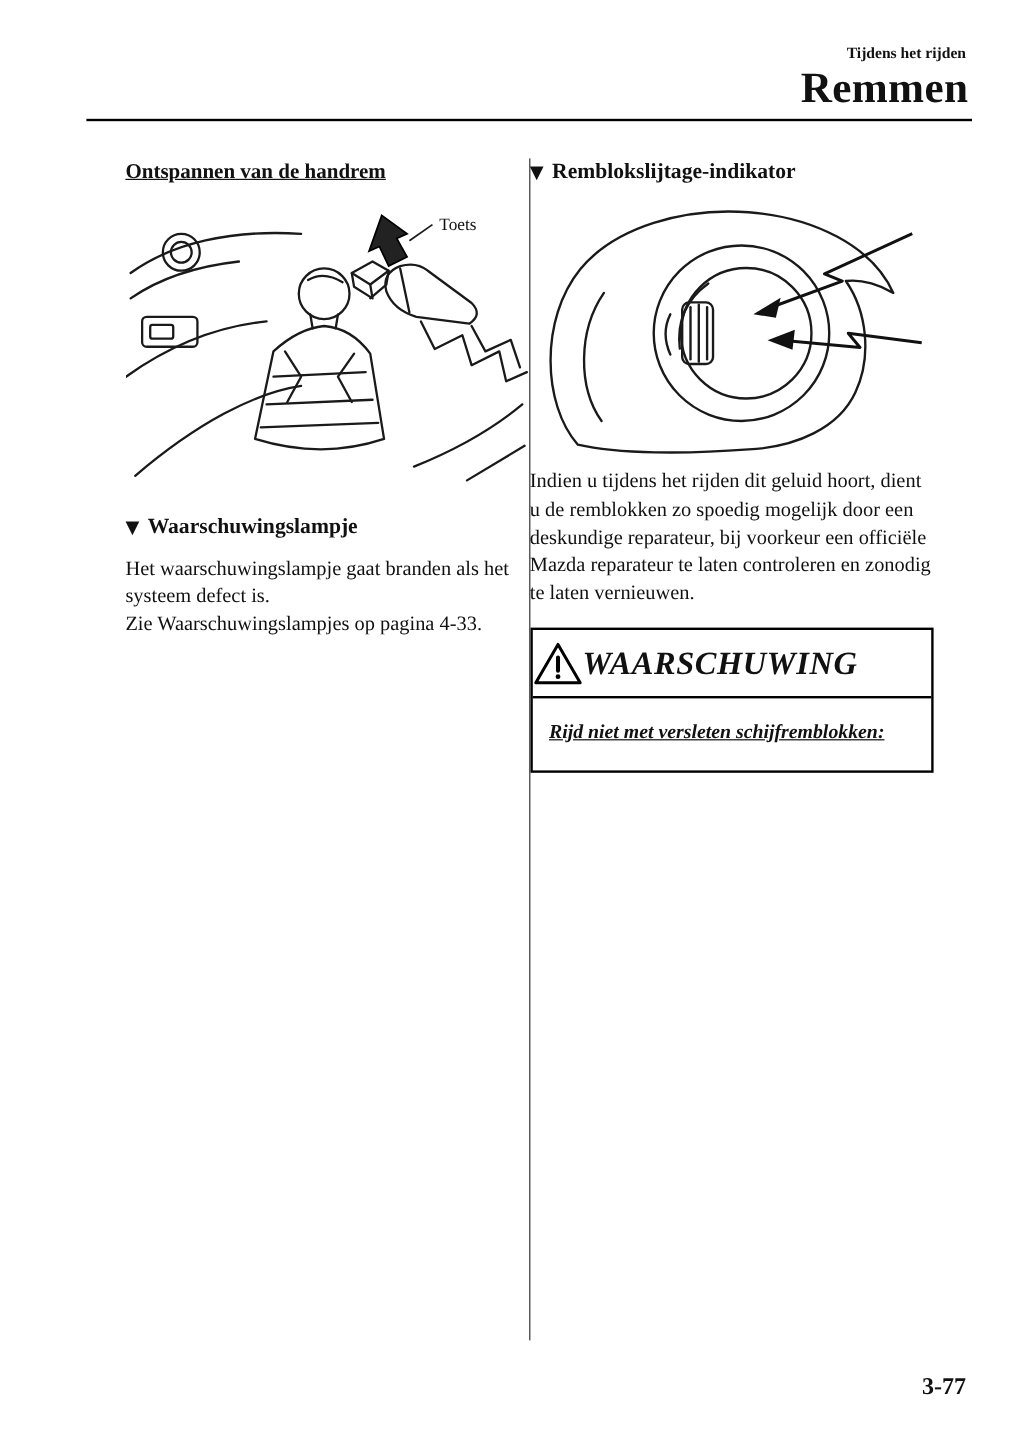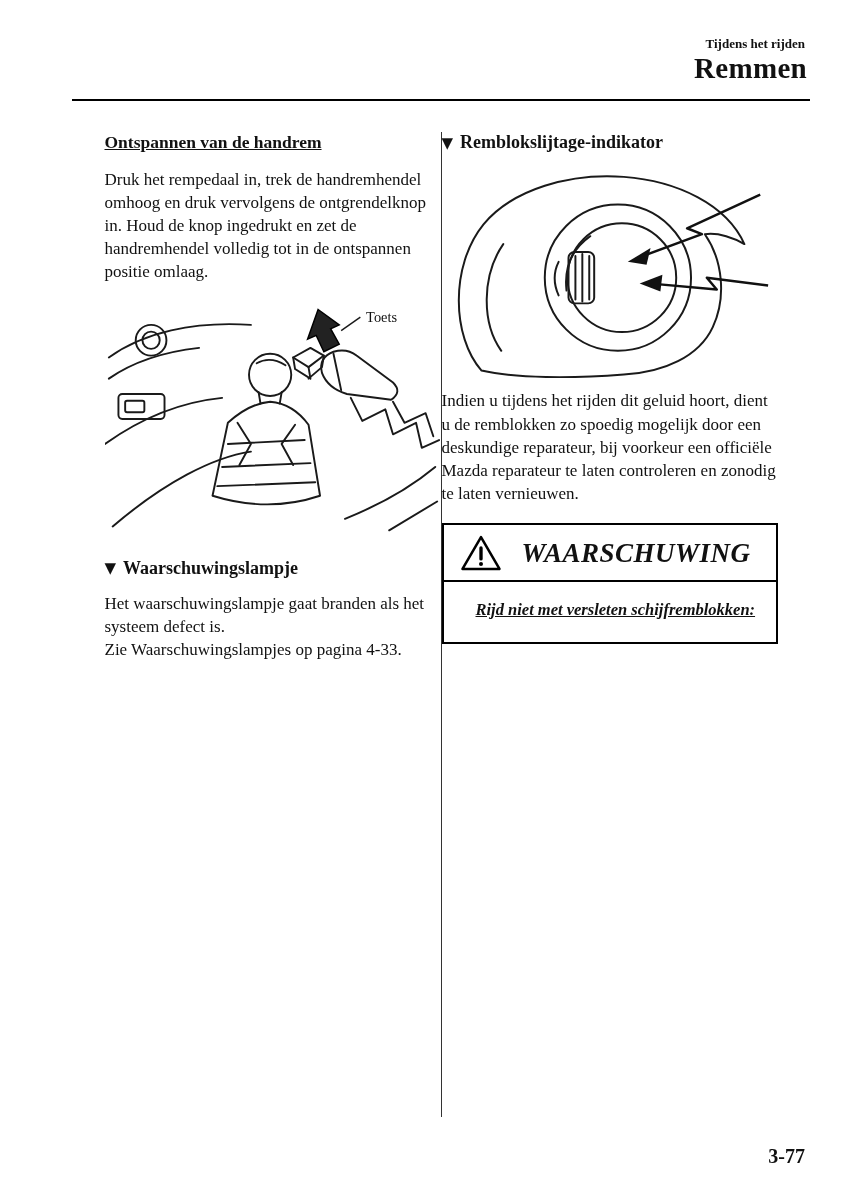--- a/index.html
+++ b/index.html
@@ -13,21 +13,21 @@
   }
   .page { position:absolute; inset:0; }
 
   
   .hdr-small {
     position:absolute; top:36px; right:40px;
     font-size:13px; font-weight:bold;
   }
   .hdr-title {
     position:absolute; top:52px; right:38px;
-    font-size:29px; font-weight:bold; letter-spacing:0.3px;
+    font-size:36px; font-weight:bold; letter-spacing:0.3px;
   }
   .hdr-rule {
     position:absolute; top:99px; left:72px; right:35px;
     height:2px; background:#000;
   }
 
   
   .content {
     position:absolute; top:132px; left:75px; width:732px;
     display:flex; justify-content:center;
@@ -50,28 +50,28 @@
 
   figure { margin:14px 0 10px 0;text-decoration:underline; }
   figure svg { display:block; width:100%; height:auto; }
 
   .sec2 { margin-top:20px; }
   .after-fig { margin-top:4px; }
 
   
   .warning-box { border:2px solid #000; margin-top:18px; background:#fff; }
   .warn-header {
-    display:flex; align-items:center; gap:20px;
-    padding:8px 12px 7px 16px; border-bottom:2px solid #000;
+    display:flex; align-items:center; gap:0;
+    padding:8px 12px 7px 0; border-bottom:2px solid #000;
   }
   .warn-title {
     font-size:27px; font-weight:bold; font-style:italic; letter-spacing:0.5px;
   }
   .warn-body {
-    padding:16px 14px 20px 32px;
+    padding:16px 14px 20px 14px;
     font-weight:bold; font-style:italic; font-size:16.5px; line-height:1.48;
   }
   .warn-lead { text-decoration:underline; display:block; }
   .warn-text { display:block; }
 
   
   .page-num {
     position:absolute; bottom:32px; right:40px;
     font-size:20px; font-weight:bold;
   }
@@ -83,21 +83,20 @@
 
   <div class="hdr-small">Tijdens het rijden</div>
   <div class="hdr-title">Remmen</div>
   <div class="hdr-rule"></div>
 
   <div class="content">
 
     <div class="col">
       <section>
         <h3 class="sec-underline">Ontspannen van de handrem</h3>
-        <p class="body">Druk het rempedaal in, trek de handremhendel omhoog en druk vervolgens de ontgrendelknop in. Houd de knop ingedrukt en zet de handremhendel volledig tot in de ontspannen positie omlaag.</p>
 
         <figure>
           <svg viewBox="0 0 350 250" xmlns="http://www.w3.org/2000/svg">
             <g stroke="#1a1a1a" fill="none" stroke-width="2" stroke-linecap="round" stroke-linejoin="round">
 
               <path d="M4 62 C 40 36, 92 24, 152 28"></path>
               <path d="M4 84 C 30 66, 62 56, 98 52"></path>
               <circle cx="48" cy="44" r="16"></circle>
               <circle cx="48" cy="44" r="9"></circle>
               <rect x="14" y="100" width="48" height="26" rx="4"></rect>

